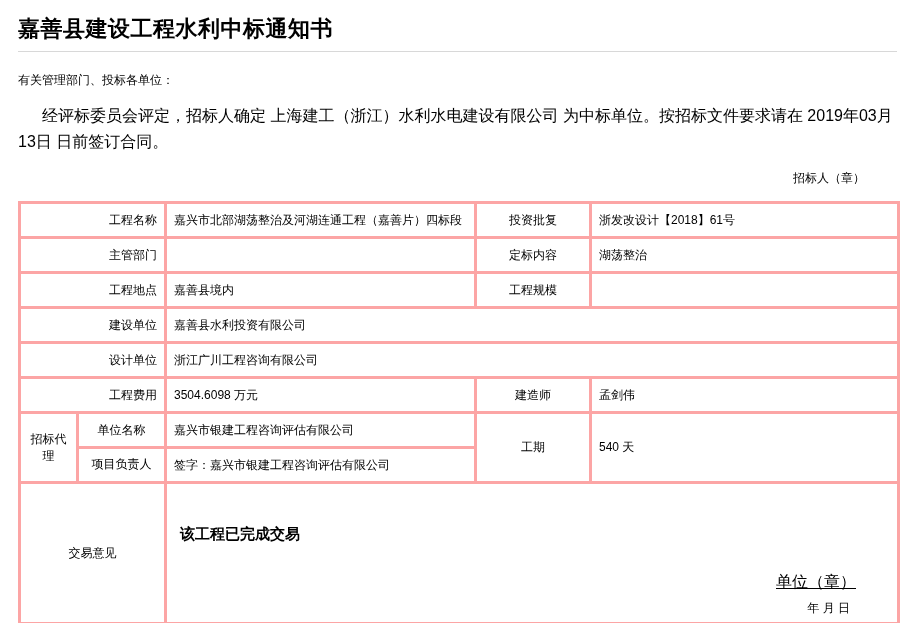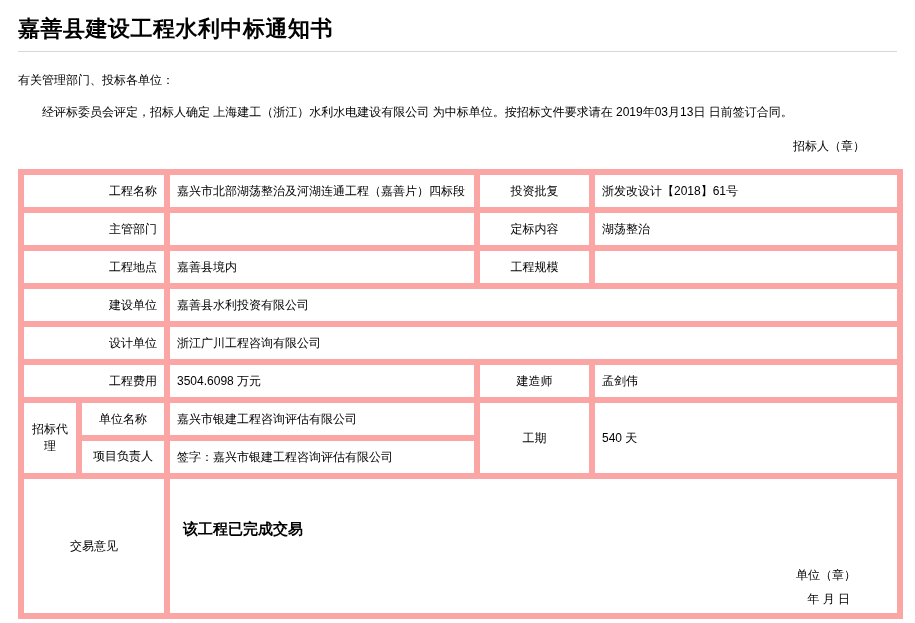--- a/index.html
+++ b/index.html
@@ -42,21 +42,21 @@
     padding-right: 10px;
     color: #000;
   }
   .salutation {
     margin-top: 20px;
     font-size: 12px;
     color: #000;
   }
   .body-para {
     margin-top: 14px;
-    font-size: 12px;
+    font-size: 16px;
     text-indent: 24px;
     color: #000;
     line-height: 1.6;
   }
   .signer {
     text-align: right;
     font-size: 12px;
     margin-top: 16px;
     padding-right: 32px;
     color: #000;
@@ -68,21 +68,21 @@
     padding-right: 22px;
     color: #000;
   }
   table.form {
     border-collapse: collapse;
     width: 879px;
     margin-top: 14px;
     table-layout: fixed;
   }
   table.form td {
-    border: 6px solid #fca5a5;
+    border: 3px solid #fca5a5;
     font-size: 12px;
     padding: 5px 7px;
     color: #000;
     vertical-align: middle;
     height: 22px;
   }
   td.lbl {
     text-align: right;
     padding-right: 9px;
     white-space: nowrap;
@@ -114,23 +114,24 @@
     vertical-align: middle;
   }
   .op-text {
     font-weight: bold;
     font-size: 15px;
     padding-top: 36px;
     padding-left: 6px;
   }
   .op-sign {
     text-align: right;
-    font-size: 12px;
+    font-size: 16px;
     padding-right: 34px;
     margin-top: 28px;
+    text-decoration: underline;
   }
   .op-sign-date {
     text-align: right;
     font-size: 12px;
     padding-right: 40px;
     margin-top: 7px;
   }
 </style>
 </head>
 <body>

